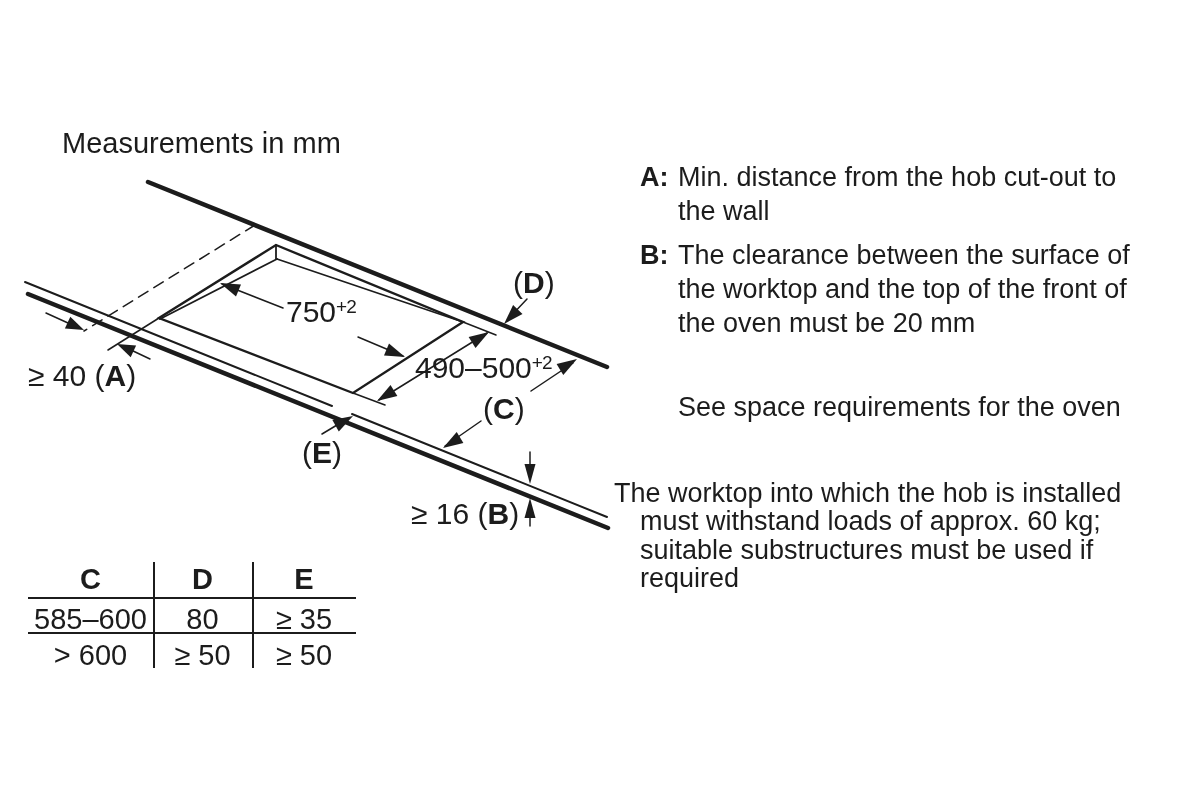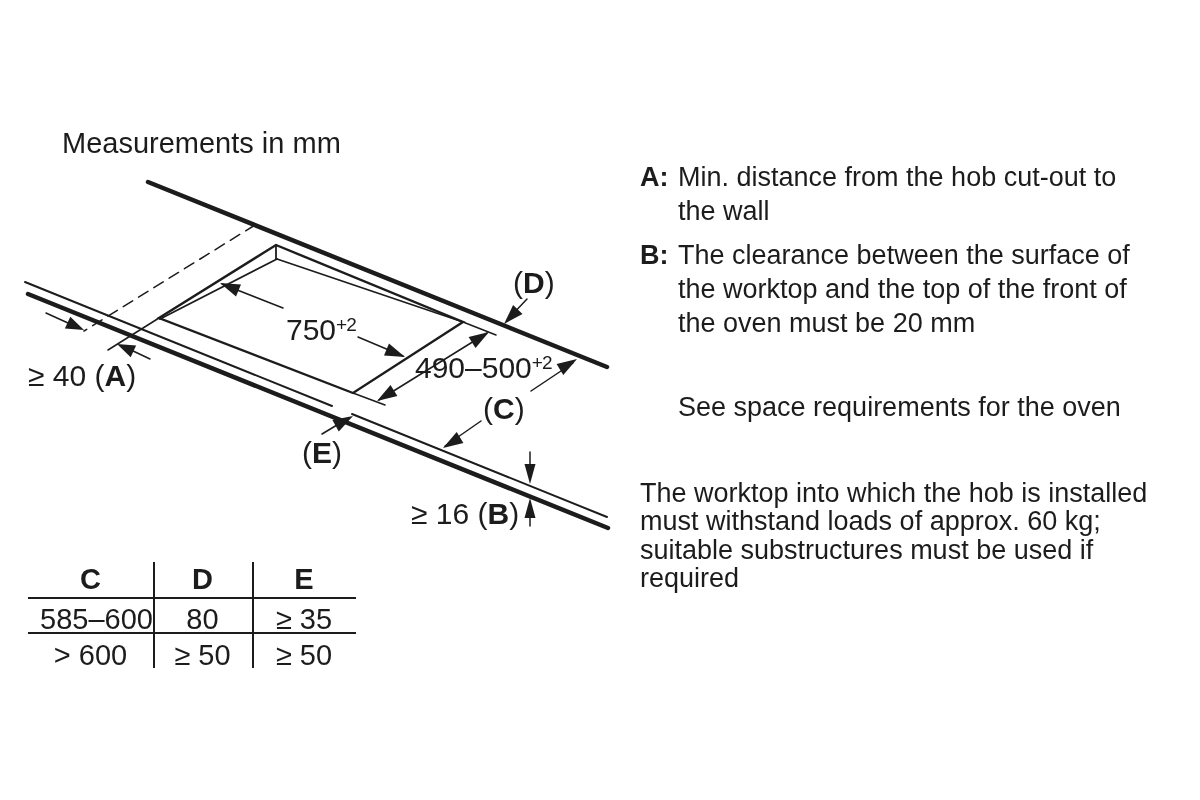--- a/index.html
+++ b/index.html
@@ -71,21 +71,21 @@
     <polygon points="443,448 456.7,432 463.4,443.1"></polygon>
     <polygon points="530,484 524.5,464 535.5,464"></polygon>
     <polygon points="530,498 535.5,518 524.5,518"></polygon>
     <polygon points="84,330 64.9,328.5 70.3,316.7"></polygon>
     <polygon points="117,344 136.1,345.5 130.7,357.3"></polygon>
     <polygon points="504,324 513.1,305.1 522.5,314.1"></polygon>
     <polygon points="353,416 338.8,431.5 332.4,420.1"></polygon>
   </g>
 </svg>
 
-<div class="abs dimlabel" style="left:286px;top:313px;">
+<div class="abs dimlabel" style="left:286px;top:295px;">
   <span>750</span><span class="sup">+2</span>
 </div>
 <div class="abs dimlabel" style="left:415px;top:351px;">
   <span>490–500</span><span class="sup">+2</span>
 </div>
 <div class="abs keylabel" style="left:28px;top:359px;">
   <span>≥ 40 (</span><b>A</b><span>)</span>
 </div>
 <div class="abs keylabel" style="left:411px;top:497px;">
   <span>≥ 16 (</span><b>B</b><span>)</span>
@@ -103,21 +103,21 @@
 <div class="abs" style="left:28px;top:562px;width:328px;height:110px;">
   <div class="abs tbl-head" style="left:0;top:1px;width:125px;">C</div>
   <div class="abs tbl-head" style="left:125px;top:1px;width:99px;">D</div>
   <div class="abs tbl-head" style="left:224px;top:1px;width:104px;">E</div>
 
   <div class="tline" style="left:0;top:35px;width:328px;height:2px;"></div>
   <div class="tline" style="left:0;top:70px;width:328px;height:2px;"></div>
   <div class="tline" style="left:125px;top:0;width:2px;height:106px;"></div>
   <div class="tline" style="left:224px;top:0;width:2px;height:106px;"></div>
 
-  <div class="abs tbl-cell" style="left:0;top:41px;width:125px;text-align:right;">585–600</div>
+  <div class="abs tbl-cell" style="left:0;top:41px;width:125px;">585–600</div>
   <div class="abs tbl-cell" style="left:125px;top:41px;width:99px;">80</div>
   <div class="abs tbl-cell" style="left:224px;top:41px;width:104px;">≥ 35</div>
 
   <div class="abs tbl-cell" style="left:0;top:77px;width:125px;">&gt; 600</div>
   <div class="abs tbl-cell" style="left:125px;top:77px;width:99px;">≥ 50</div>
   <div class="abs tbl-cell" style="left:224px;top:77px;width:104px;">≥ 50</div>
 </div>
 
 <div>
   <div class="abs annlabel" style="left:640px;top:162px;">A:</div>
@@ -128,17 +128,17 @@
 <div>
   <div class="abs annlabel" style="left:640px;top:240px;">B:</div>
   <div class="abs annline" style="left:678px;top:240px;">The clearance between the surface of</div>
   <div class="abs annline" style="left:678px;top:274px;">the worktop and the top of the front of</div>
   <div class="abs annline" style="left:678px;top:308px;">the oven must be 20 mm</div>
 </div>
 
 <div class="abs annline" style="left:678px;top:392px;">See space requirements for the oven</div>
 
 <div>
-  <div class="abs annline" style="left:640px;top:478px;text-align:right;">The worktop into which the hob is installed</div>
+  <div class="abs annline" style="left:614px;top:478px;text-align:right;">The worktop into which the hob is installed</div>
   <div class="abs annline" style="left:640px;top:506px;">must withstand loads of approx. 60 kg;</div>
   <div class="abs annline" style="left:640px;top:535px;">suitable substructures must be used if</div>
   <div class="abs annline" style="left:640px;top:563px;">required</div>
 </div>
 
 </body></html>

